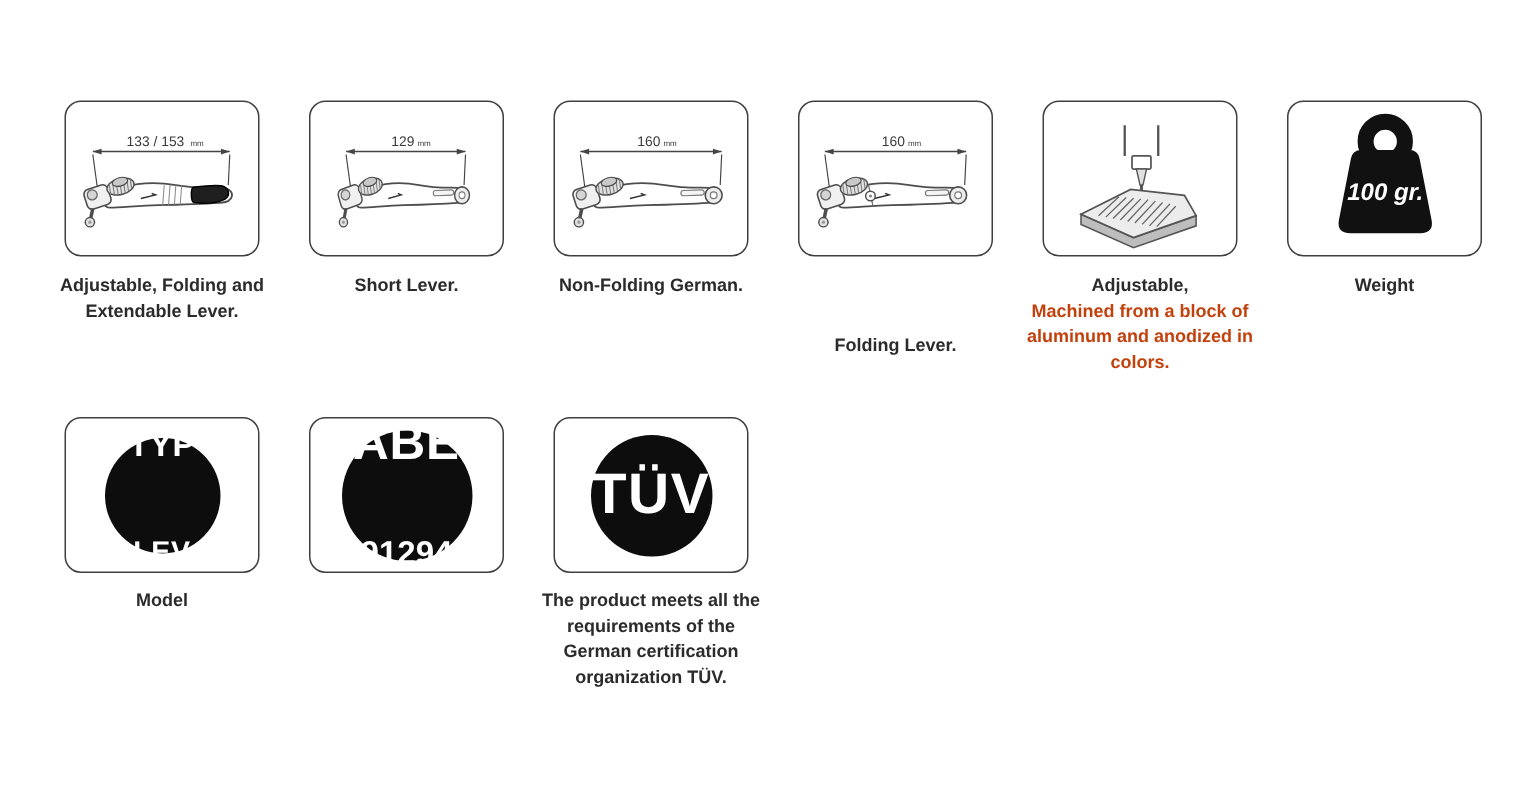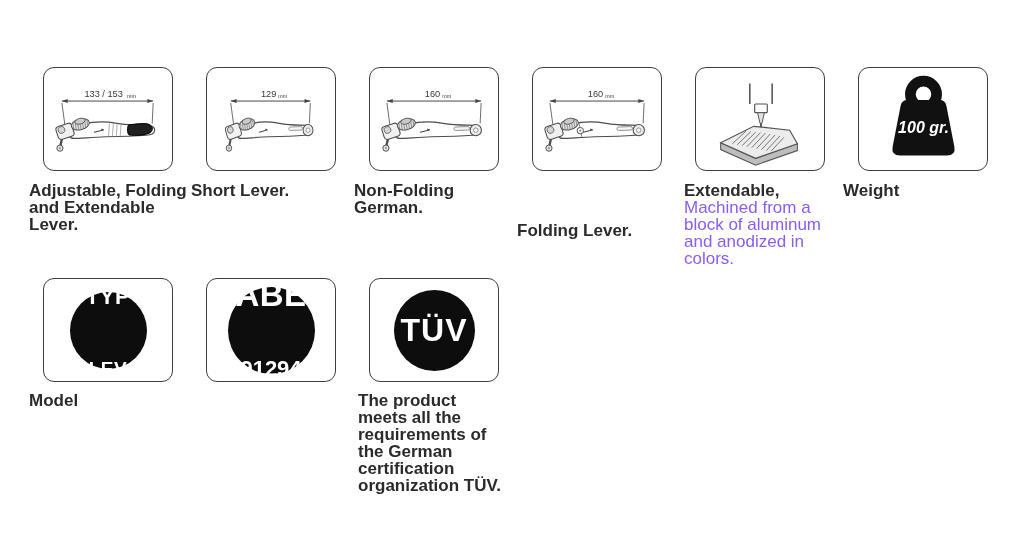--- a/index.html
+++ b/index.html
@@ -7,36 +7,36 @@
     position:relative;width:1024px;height:533px;background:#ffffff;
     font-family:"Liberation Sans",sans-serif;overflow:hidden;padding-left:44px;
   }
   .card{
     position:absolute;width:130px;height:104px;background:#ffffff;
     border:1.5px solid #3f3f3f;border-radius:11px;box-sizing:border-box;
     display:flex;align-items:center;justify-content:center;
   }
   .card svg{display:block;}
   .caption{
-    position:absolute;text-align:left;color:#2b2b2b;
-    font-size:17px;line-height:17px;font-weight:bold;
+    position:absolute;text-align:center;color:#2b2b2b;
+    font-size:12px;line-height:17px;font-weight:bold;
   }
   .caption .sub{
-    font-weight:normal;color:#8b5cf6;margin-top:0;
+    font-weight:bold;color:#c2410c;margin-top:0;
   }
   .badge-circle{
     border-radius:50%;background:#0d0d0d;color:#ffffff;
     display:flex;flex-direction:column;align-items:center;justify-content:center;
     font-weight:bold;letter-spacing:0.5px;
   }
   .badge-circle .l1{font-size:22px;line-height:28px;}
   .badge-circle .l2{font-size:19px;line-height:19px;margin-top:48px;}
   .badge-circle.abe .l1{font-size:33px;line-height:30px;}
   .badge-circle.abe .l2{font-size:22px;line-height:22px;letter-spacing:0;}
-  .badge-circle.tuv .l1{font-size:32px;line-height:29px;letter-spacing:1px;}
+  .badge-circle.tuv .l1{font-size:38px;line-height:29px;letter-spacing:1px;}
   .dim-num{font-size:9.5px;fill:#3a3a3a;font-family:"Liberation Sans",sans-serif;}
   .dim-unit{font-size:5.5px;fill:#3a3a3a;font-family:"Liberation Sans",sans-serif;}
   .wt-label{font-size:16.5px;font-style:italic;font-weight:bold;fill:#ffffff;
     font-family:"Liberation Sans",sans-serif;}
 </style>
 </head>
 <body>
 
 <svg width="0" height="0" style="position:absolute" aria-hidden="true">
   <defs>
@@ -178,21 +178,21 @@
         <line x1="51" y1="80" x2="65" y2="65.5"></line>
         <line x1="56" y1="81" x2="70" y2="66"></line>
         <line x1="61" y1="82" x2="75" y2="67"></line>
         <line x1="66" y1="83" x2="80" y2="68"></line>
         <line x1="71" y1="84" x2="85" y2="69"></line>
         <line x1="76" y1="84.5" x2="89" y2="70.5"></line>
       </g>
     </svg>
   </div>
   <div class="caption" style="left:684px;top:182px;width:152px;">
-    <div>Extendable,</div>
+    <div>Adjustable,</div>
     <div class="sub">Machined from a block of aluminum and anodized in colors.</div>
   </div>
 
   <div class="card" style="left:858px;top:67px;">
     <svg width="127" height="101" viewBox="0 0 130 104">
       <circle cx="65" cy="26" r="13.5" fill="none" stroke="#111" stroke-width="11"></circle>
       <path d="M 48.5 32 L 81.5 32 Q 87.5 32 88.6 38 L 96.8 80 Q 98.5 89 89 89 L 41 89 Q 31.5 89 33.2 80 L 41.4 38 Q 42.5 32 48.5 32 Z" fill="#111"></path>
       <text class="wt-label" x="65" y="66" text-anchor="middle">100 gr.</text>
     </svg>
   </div>

